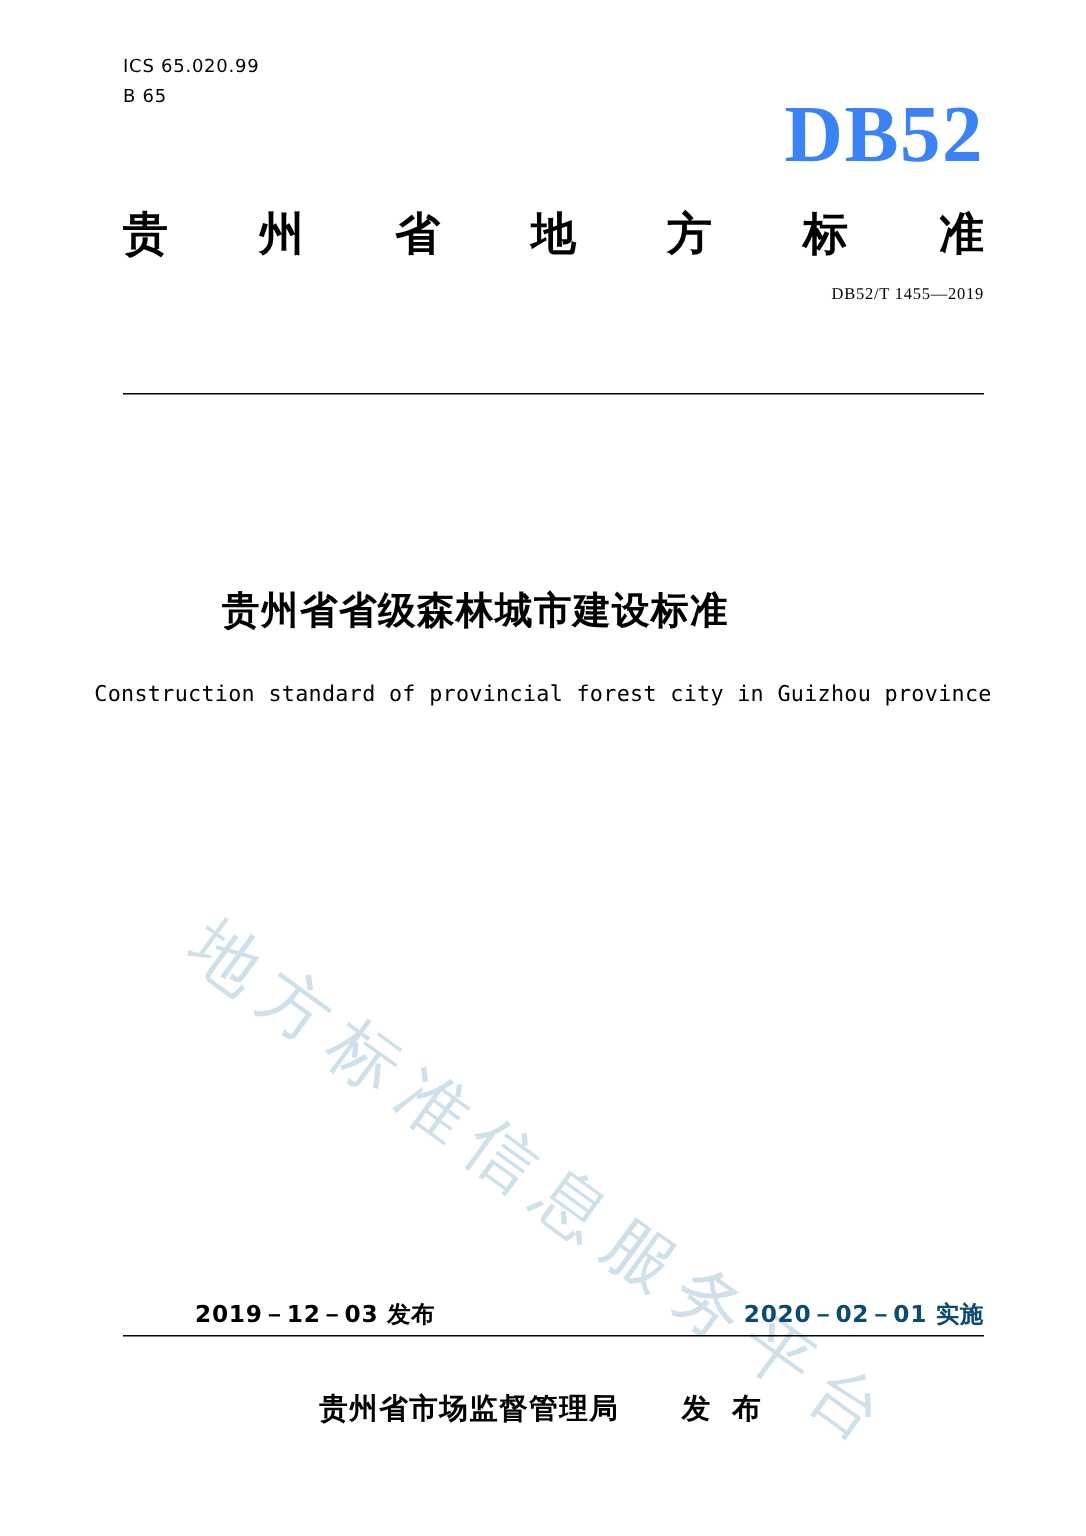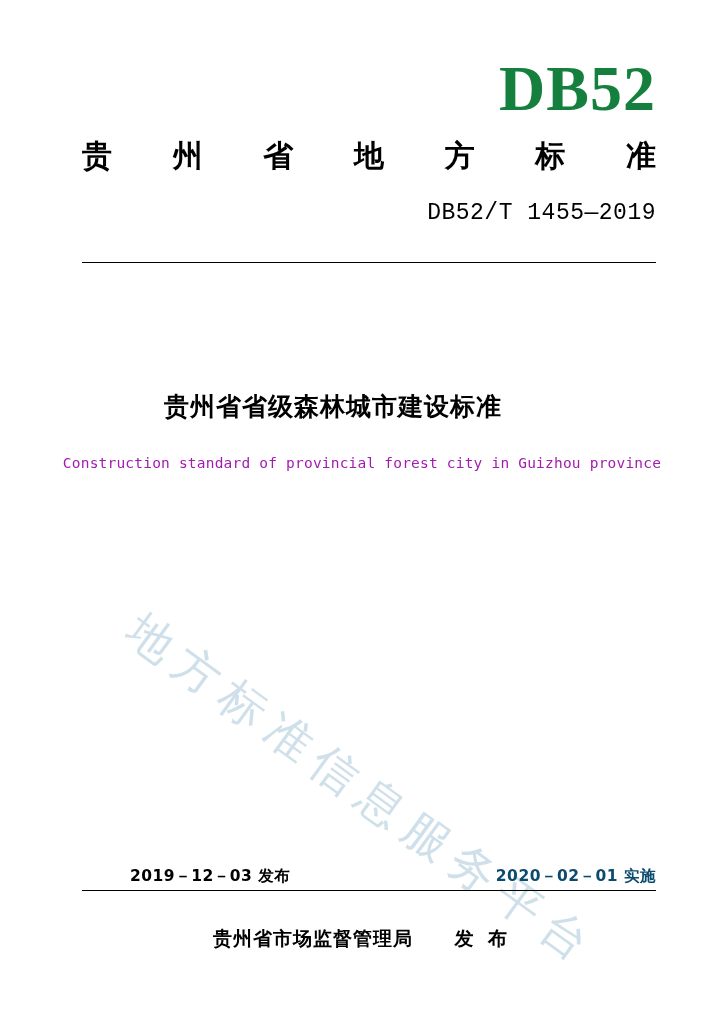--- a/index.html
+++ b/index.html
@@ -37,46 +37,46 @@
     color: #000;
   }
   .ics-line { display: block; white-space: pre; }
 
   .standard-code {
     position: absolute;
     right: 68px;
     top: 62px;
     font-family: "Liberation Serif", serif;
     font-weight: bold;
-    font-size: 64px;
+    font-size: 54px;
     letter-spacing: 1px;
     line-height: 54px;
-    color: #15803d;
+    color: #3b82f6;
   }
 
   .big-title {
     position: absolute;
     left: 82px;
     top: 136px;
     width: 574px;
     font-family: "DejaVu Sans", sans-serif;
     font-weight: bold;
     font-size: 30px;
     color: #000;
     display: flex;
     justify-content: space-between;
   }
   .big-title span { display: inline-block; }
 
   .doc-number {
     position: absolute;
     right: 68px;
-    top: 200px;
-    font-family: Liberation Mono, monospace;
-    font-size: 23px;
+    top: 190px;
+    font-family: Liberation Serif, serif;
+    font-size: 11px;
     letter-spacing: 0.5px;
     color: #000;
   }
 
   .rule-top {
     position: absolute;
     left: 82px;
     top: 262px;
     width: 574px;
     border-top: 1.5px solid #000;
@@ -87,32 +87,31 @@
     position: absolute;
     left: 0;
     top: 390px;
     width: 634px;
     text-align: center;
     font-family: "DejaVu Sans", sans-serif;
     font-weight: bold;
     font-size: 25px;
     letter-spacing: 1px;
     color: #000;
-    padding-left: 16px;
   }
   .title-en {
     position: absolute;
     left: 0;
     top: 455px;
     width: 724px;
     text-align: center;
     font-family: "DejaVu Sans Mono", monospace;
     font-size: 14.5px;
     letter-spacing: 0.2px;
-    color: #a21caf;
+    color: #000000;
   }
 
   
   .watermark {
     position: absolute;
     left: 150px;
     top: 590px;
     width: 460px;
     height: 260px;
     pointer-events: none;
@@ -168,20 +167,24 @@
     letter-spacing: 1px;
     color: #000;
   }
   .publisher-row .issuer { margin-left: 34px; letter-spacing: 4px; }
 </style>
 </head>
 <body>
 
 <div class="page">
 
+  <div class="ics-block">
+    <span class="ics-line">ICS 65.020.99</span>
+    <span class="ics-line">B 65</span>
+  </div>
 
   <div class="standard-code">DB52</div>
 
   <div class="big-title">
     <span>贵</span>
     <span>州</span>
     <span>省</span>
     <span>地</span>
     <span>方</span>
     <span>标</span>

